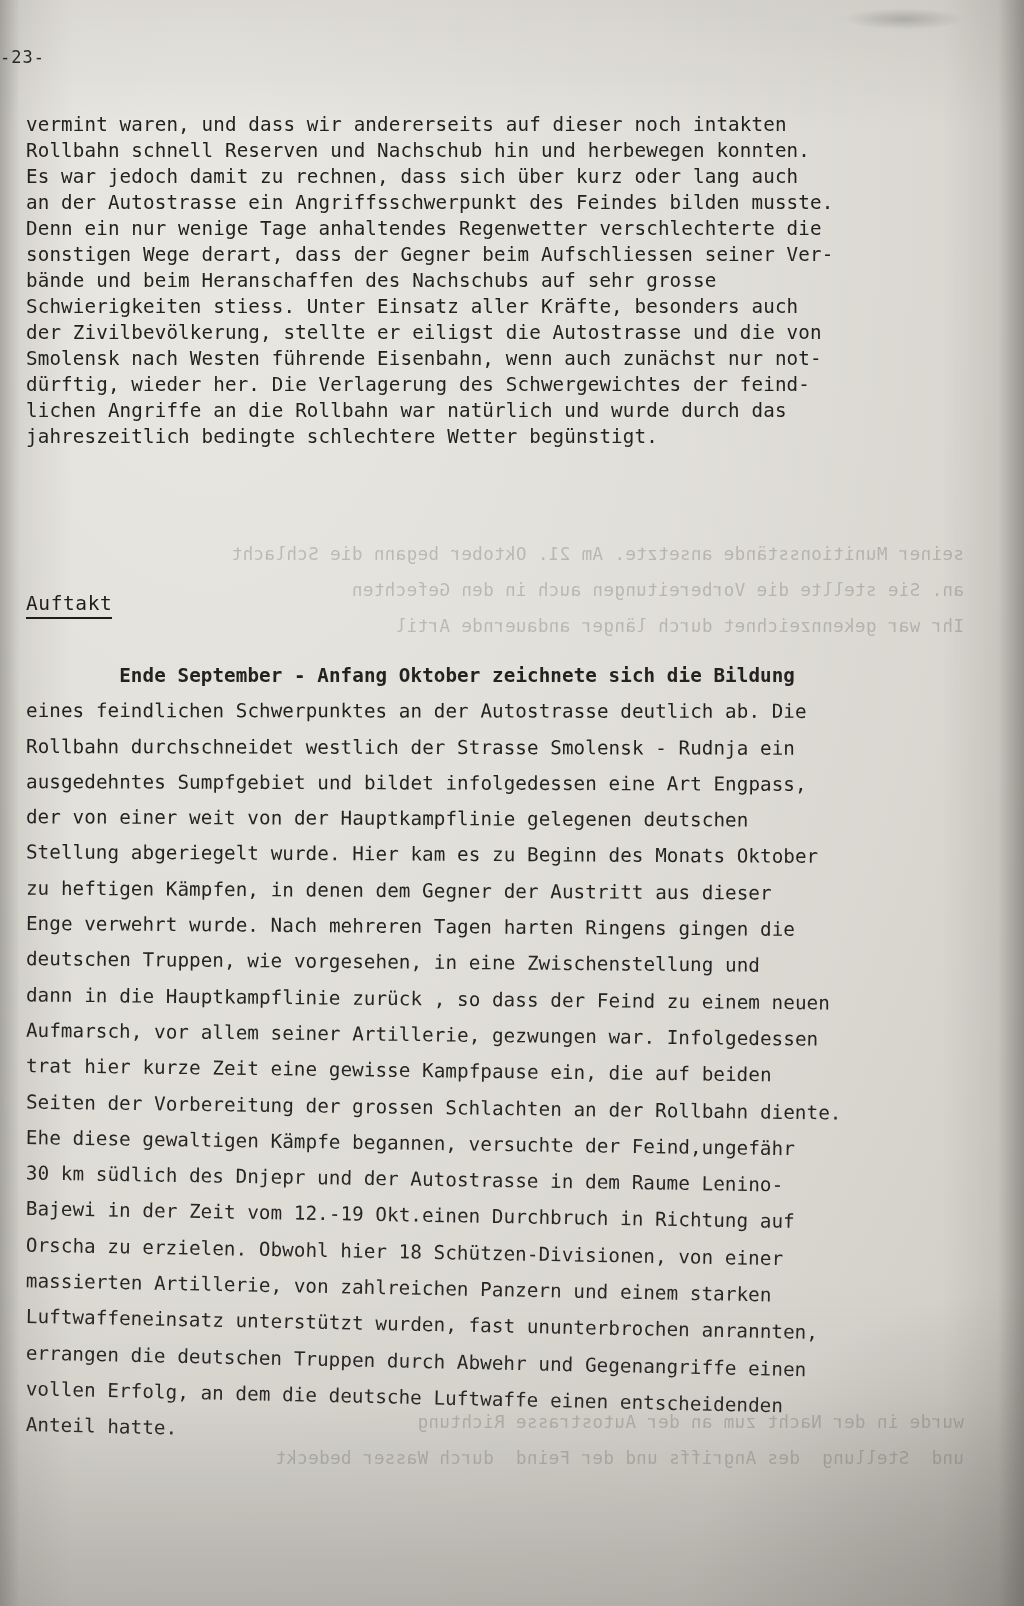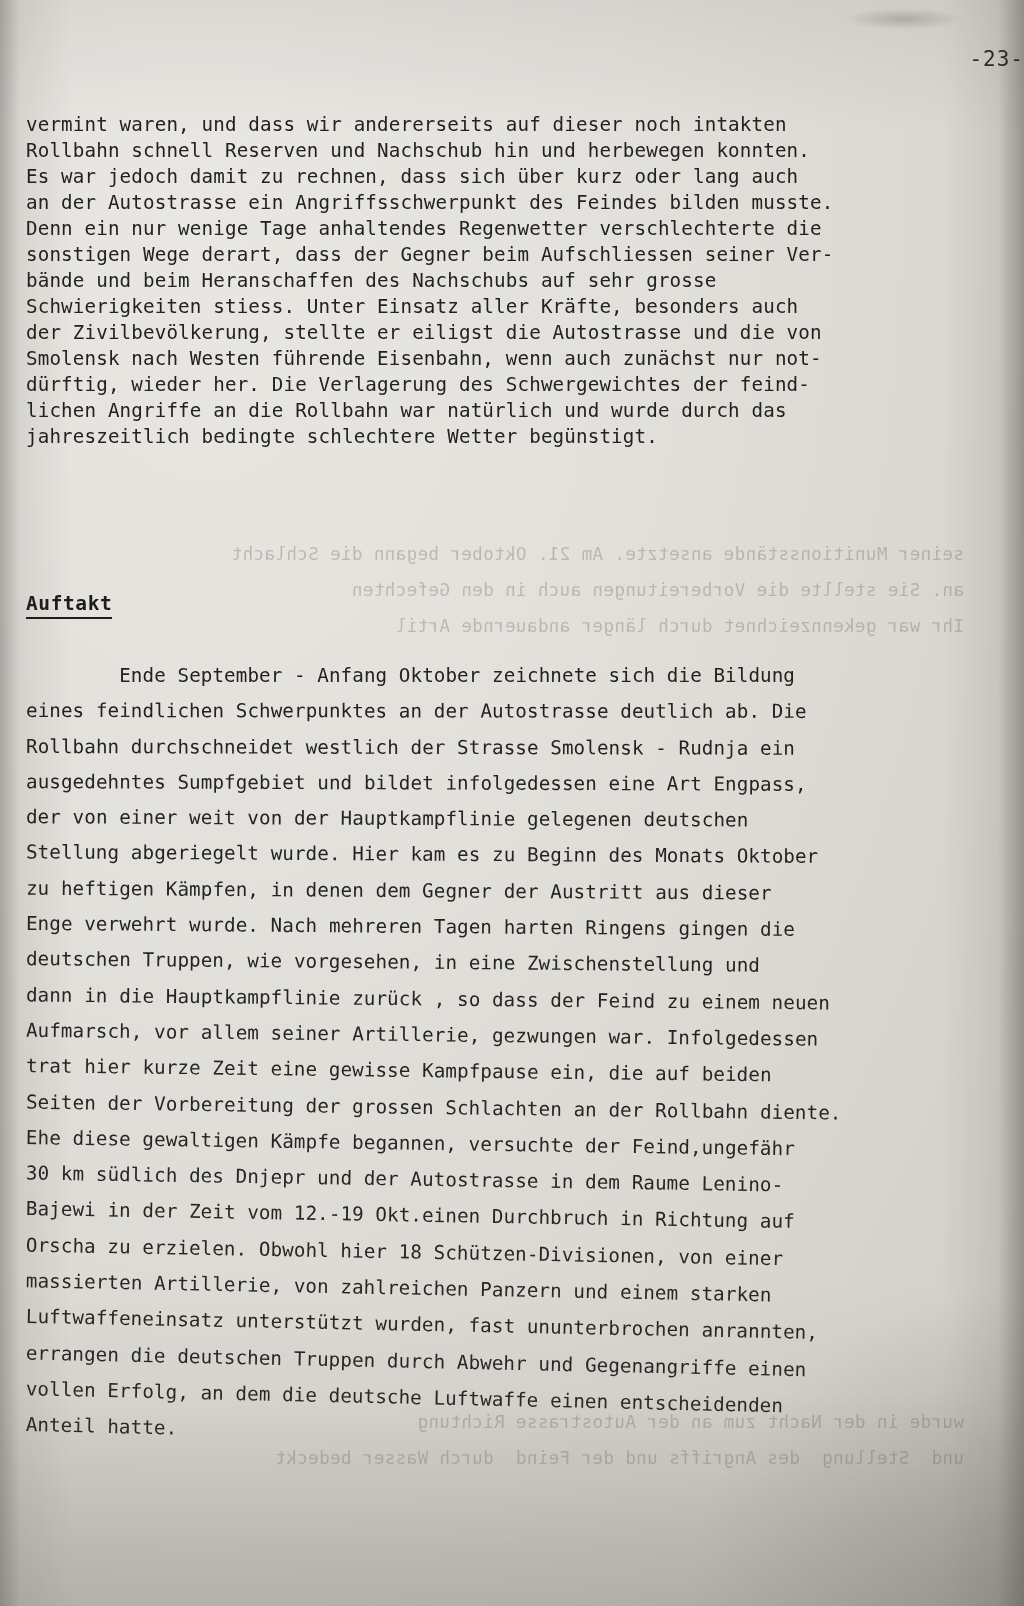--- a/index.html
+++ b/index.html
@@ -66,22 +66,22 @@
     white-space: pre-wrap;
   }
   .bleed-a { top: 536px; }
   .bleed-b { top: 1404px; left: 120px; }
 
   .page-number {
     position: absolute;
     top: 47px;
     left: 0;
     width: 100%;
-    text-align: right;
-    font-size: 21px;
+    text-align: left;
+    font-size: 17px;
     letter-spacing: 1px;
     color: #2b2a28;
   }
 
   .body-text {
     position: absolute;
     top: 112px;
     left: 26px;
     width: 900px;
     color: #232220;
@@ -94,21 +94,21 @@
     white-space: pre-wrap;
     margin: 0;
   }
 
   
   .heading {
     position: absolute;
     top: 592px;
     left: 26px;
     font-size: 19.5px;
-    font-weight: bold;
+    font-weight: normal;
     letter-spacing: 0.6px;
     color: #1e1d1b;
     border-bottom: 2px solid #1e1d1b;
     padding-bottom: 2px;
     display: inline-block;
   }
 
   .para-two {
     position: absolute;
     top: 658px;
@@ -166,21 +166,21 @@
 Smolensk nach Westen führende Eisenbahn, wenn auch zunächst nur not-
 dürftig, wieder her. Die Verlagerung des Schwergewichtes der feind-
 lichen Angriffe an die Rollbahn war natürlich und wurde durch das
 jahreszeitlich bedingte schlechtere Wetter begünstigt.</p>
   </div>
 
   <div class="heading">Auftakt</div>
 
   <div class="para-two">
     <div id="p2-lines">
-        <span class="line" style="transform: rotate(0deg) translateY(0px); transform-origin: 0px 50%; color: rgb(35, 34, 32);">        Ende September - Anfang Oktober zeichnete sich die Bildung</span>
+        <span class="line" style="transform: rotate(0deg) translateY(0px); transform-origin: 0px 50%; color: rgb(35, 34, 32); font-weight: bold;">        Ende September - Anfang Oktober zeichnete sich die Bildung</span>
         <span class="line" style="transform: rotate(0.064deg) translateY(0.02px); transform-origin: 0px 50%; color: rgb(35, 34, 32);">eines feindlichen Schwerpunktes an der Autostrasse deutlich ab. Die</span>
         <span class="line" style="transform: rotate(0.129deg) translateY(0.07px); transform-origin: 0px 50%; color: rgb(36, 35, 33);">Rollbahn durchschneidet westlich der Strasse Smolensk - Rudnja ein</span>
         <span class="line" style="transform: rotate(0.193deg) translateY(0.16px); transform-origin: 0px 50%; color: rgb(36, 35, 33);">ausgedehntes Sumpfgebiet und bildet infolgedessen eine Art Engpass,</span>
         <span class="line" style="transform: rotate(0.257deg) translateY(0.29px); transform-origin: 0px 50%; color: rgb(36, 35, 33);">der von einer weit von der Hauptkampflinie gelegenen deutschen</span>
         <span class="line" style="transform: rotate(0.321deg) translateY(0.45px); transform-origin: 0px 50%; color: rgb(36, 35, 33);">Stellung abgeriegelt wurde. Hier kam es zu Beginn des Monats Oktober</span>
         <span class="line" style="transform: rotate(0.386deg) translateY(0.65px); transform-origin: 0px 50%; color: rgb(37, 36, 34);">zu heftigen Kämpfen, in denen dem Gegner der Austritt aus dieser</span>
         <span class="line" style="transform: rotate(0.45deg) translateY(0.89px); transform-origin: 0px 50%; color: rgb(37, 36, 34);">Enge verwehrt wurde. Nach mehreren Tagen harten Ringens gingen die</span>
         <span class="line" style="transform: rotate(0.514deg) translateY(1.16px); transform-origin: 0px 50%; color: rgb(37, 36, 34);">deutschen Truppen, wie vorgesehen, in eine Zwischenstellung und</span>
         <span class="line" style="transform: rotate(0.579deg) translateY(1.47px); transform-origin: 0px 50%; color: rgb(38, 37, 35);">dann in die Hauptkampflinie zurück , so dass der Feind zu einem neuen</span>
         <span class="line" style="transform: rotate(0.643deg) translateY(1.81px); transform-origin: 0px 50%; color: rgb(38, 37, 35);">Aufmarsch, vor allem seiner Artillerie, gezwungen war. Infolgedessen</span>

